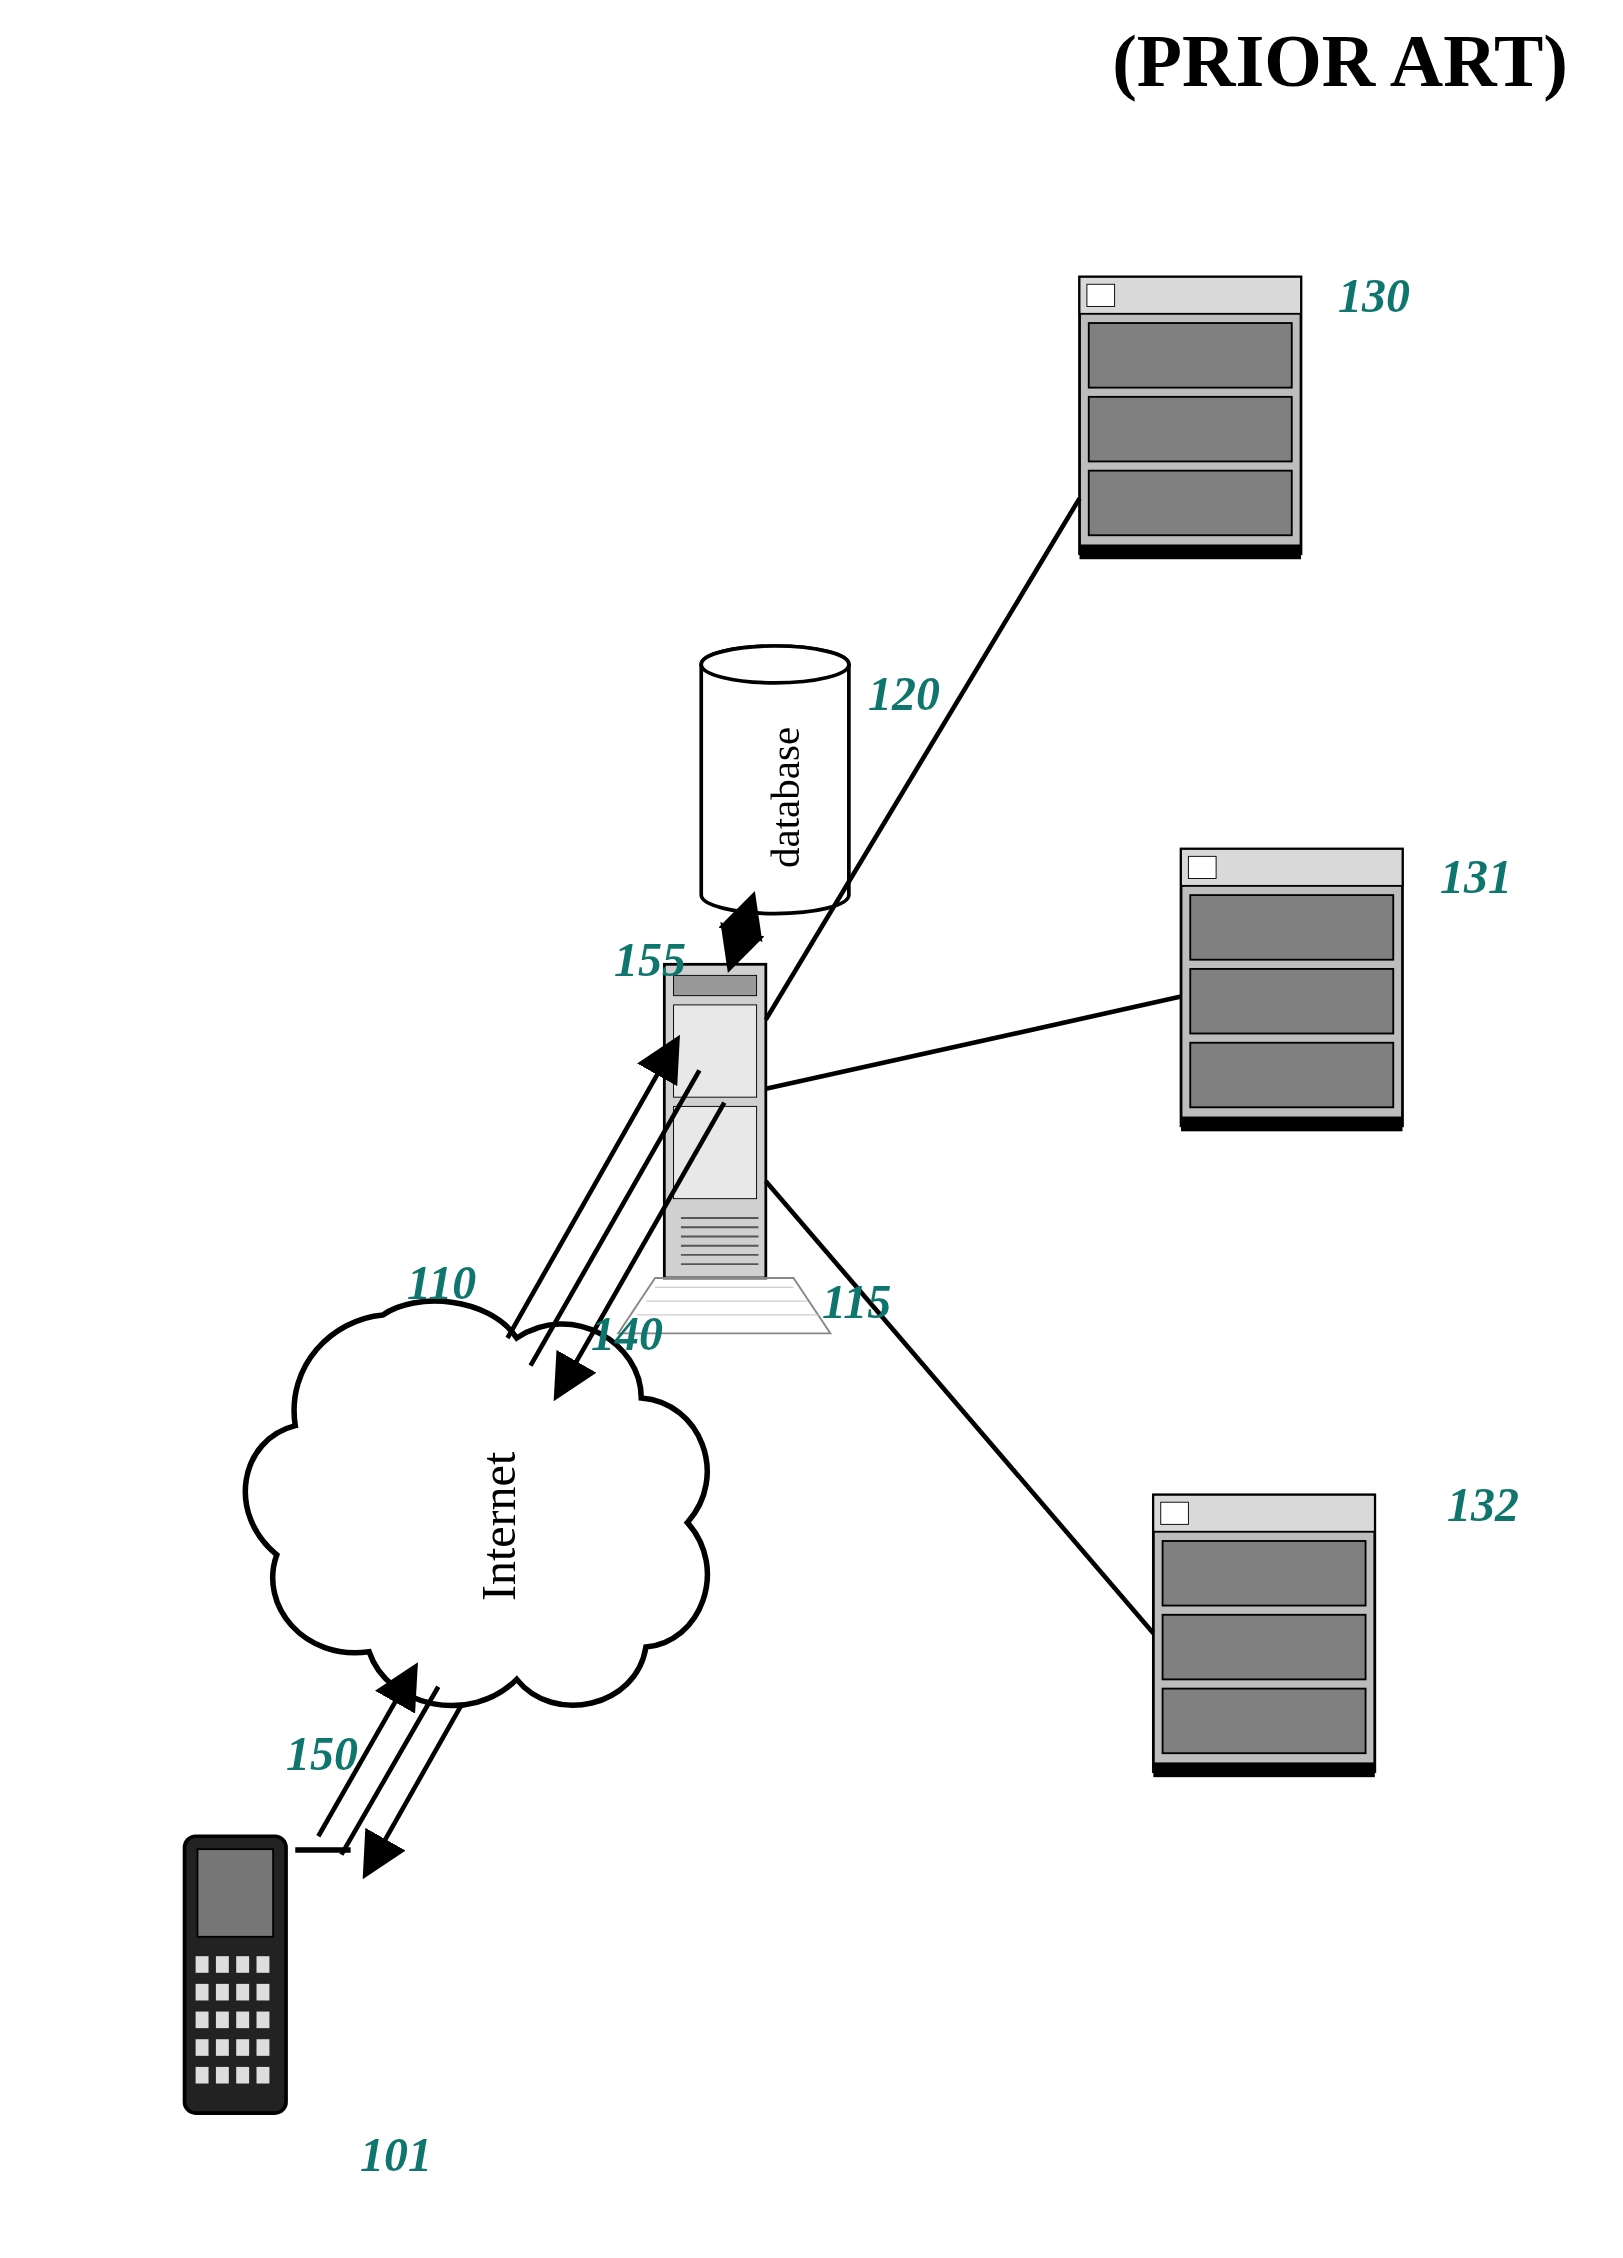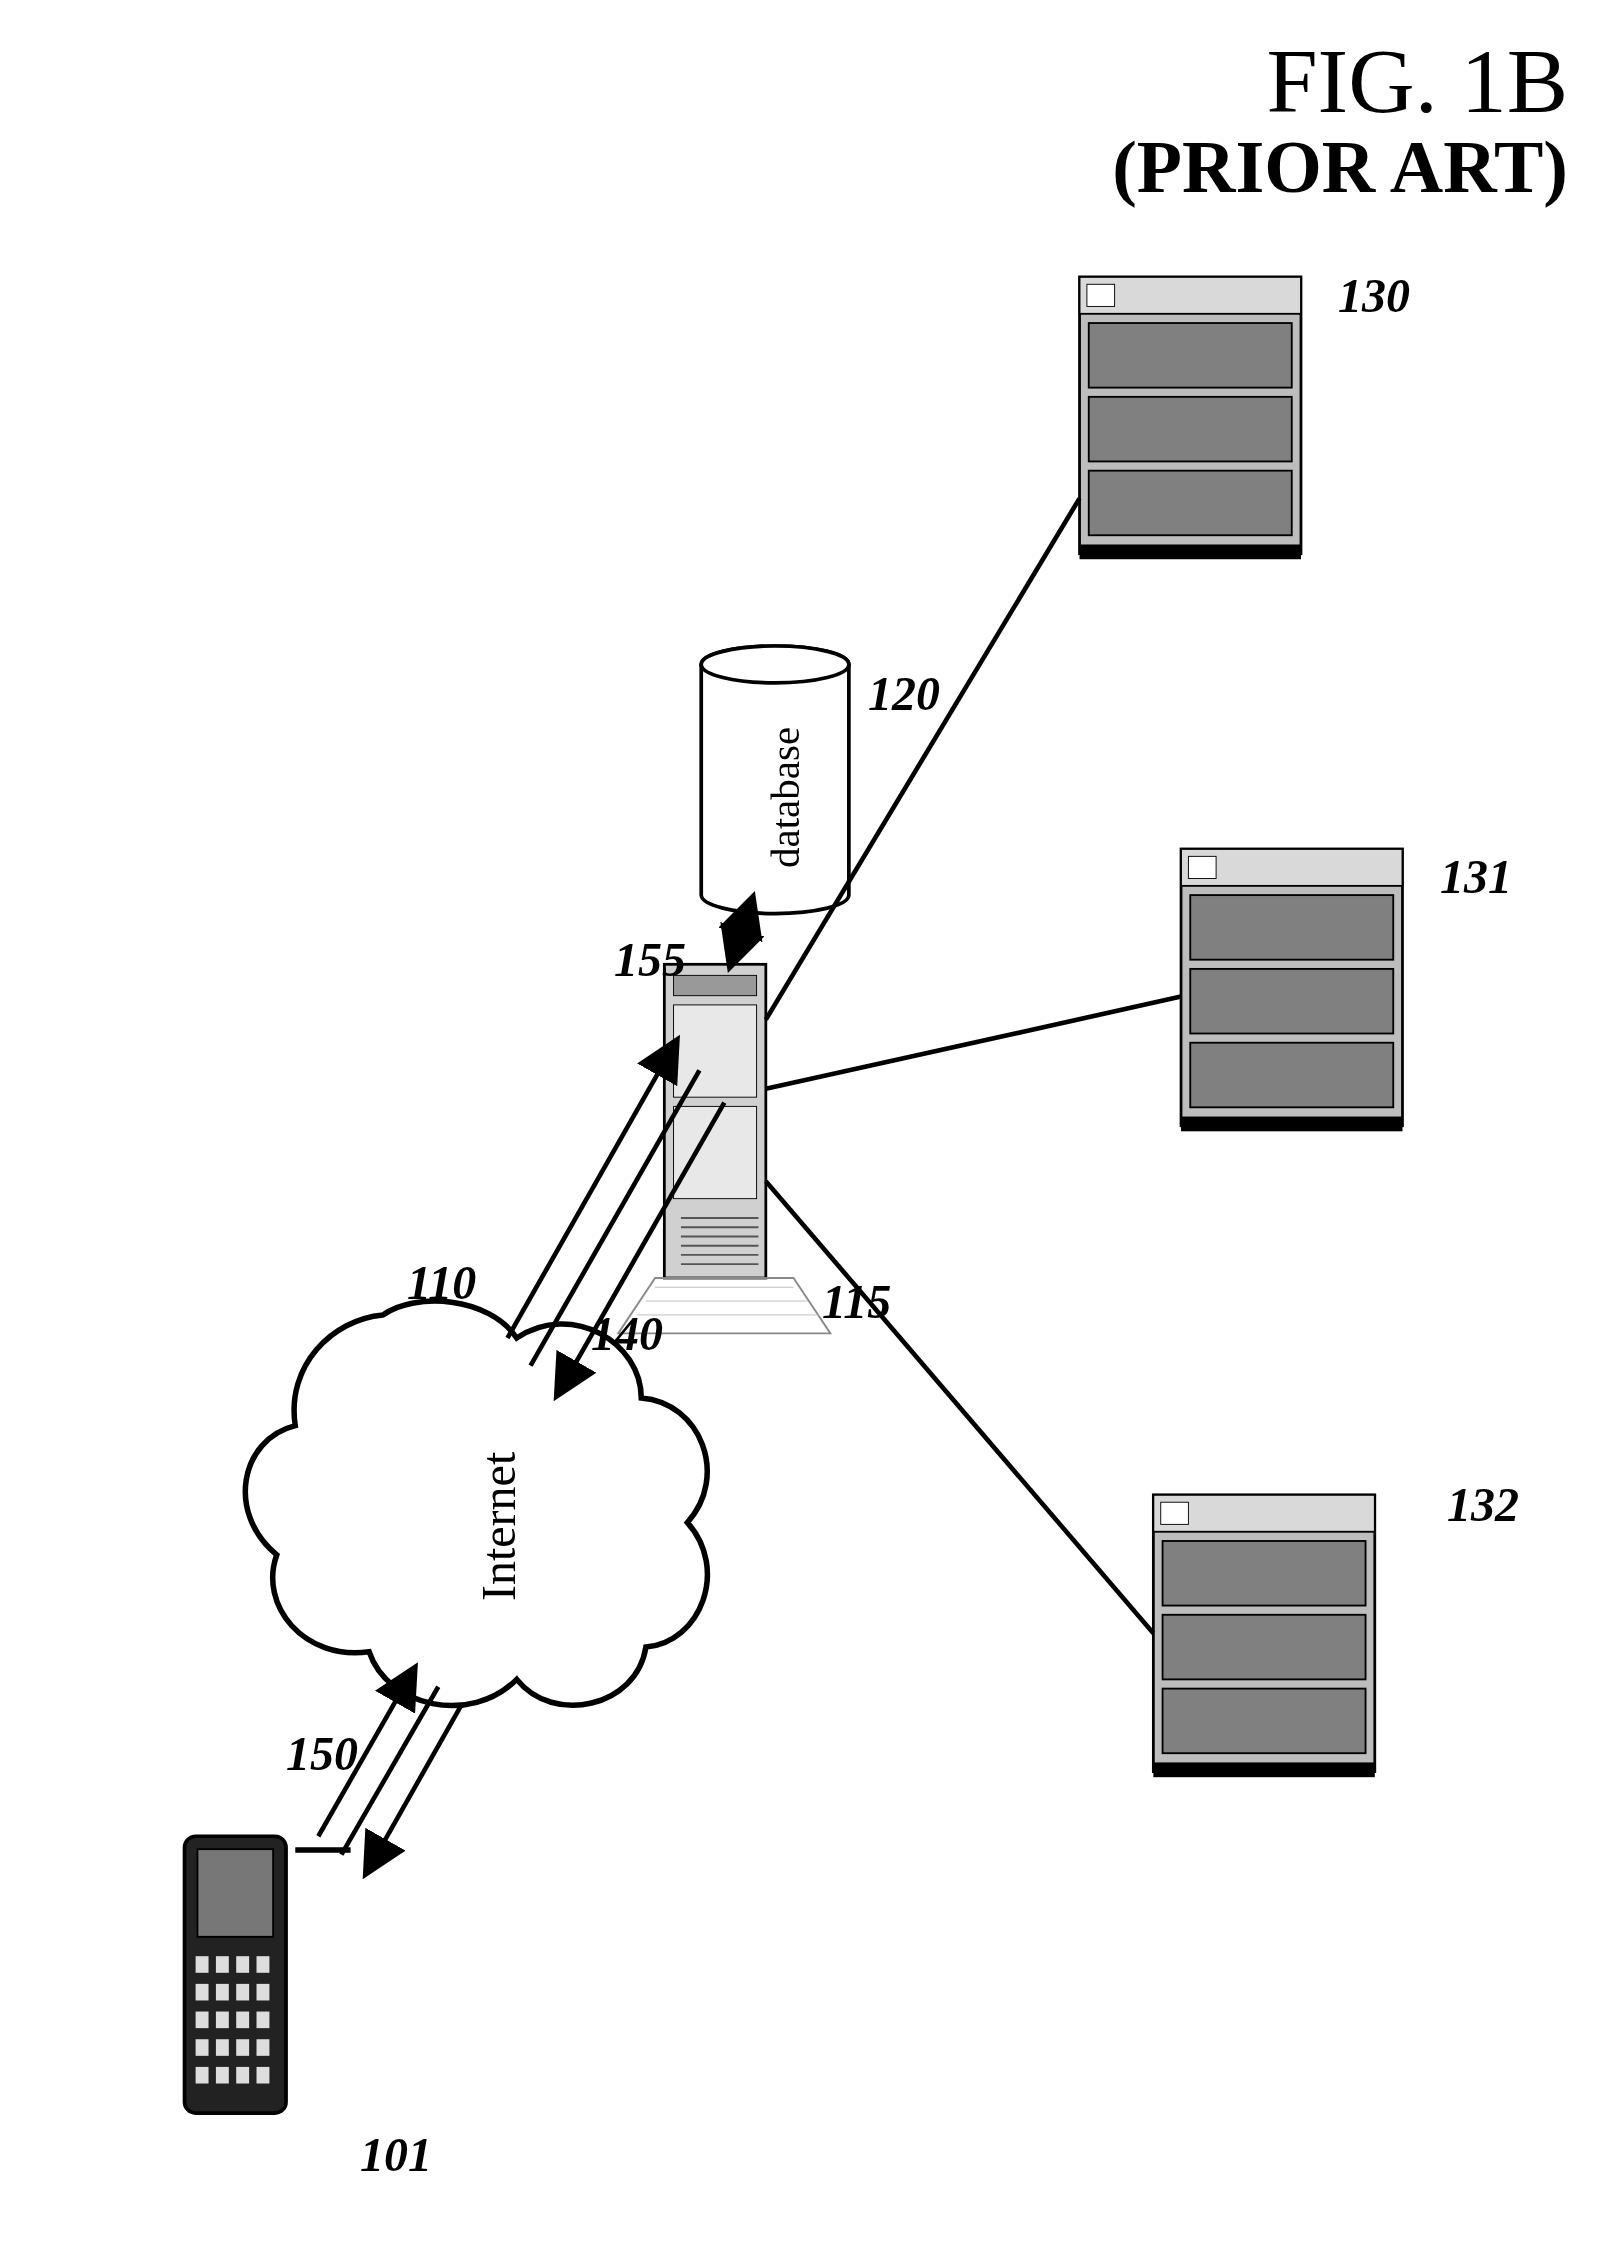--- a/index.html
+++ b/index.html
@@ -30,21 +30,21 @@
   .title .line2 {
     font-size: 74px;
     font-weight: 700;
     margin-top: -9.2px;
   }
   .ref {
     position: absolute;
     font-style: italic;
     font-weight: bold;
     font-size: 48px;
-    color: #000000;
+    color: #0f766e;
   }
   .db-label {
     position: absolute;
     font-size: 41px;
     transform: rotate(-90deg);
     transform-origin: left top;
   }
   .cloud-label {
     position: absolute;
     font-size: 48px;
@@ -56,21 +56,20 @@
     left: 0;
     top: 0;
   }
 </style>
 </head>
 <body>
 
 <div class="stage">
 
   <div class="title">
-    <div class="line1">FIG. 1B</div>
     <div class="line2">(PRIOR ART)</div>
   </div>
 
   <svg width="1623" height="2258" viewBox="0 0 1759 2447">
     <defs>
       <marker id="arrow" viewBox="0 0 10 10" refX="8" refY="5" markerWidth="10" markerHeight="10" orient="auto-start-reverse">
         <path d="M0,0 L10,5 L0,10 z" fill="#000"></path>
       </marker>
 
       <g id="serverRack">

